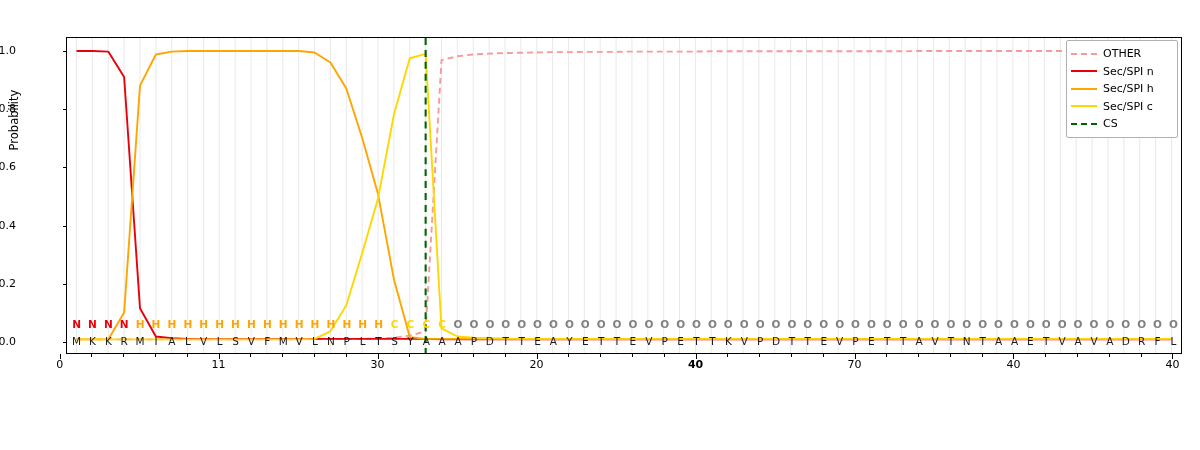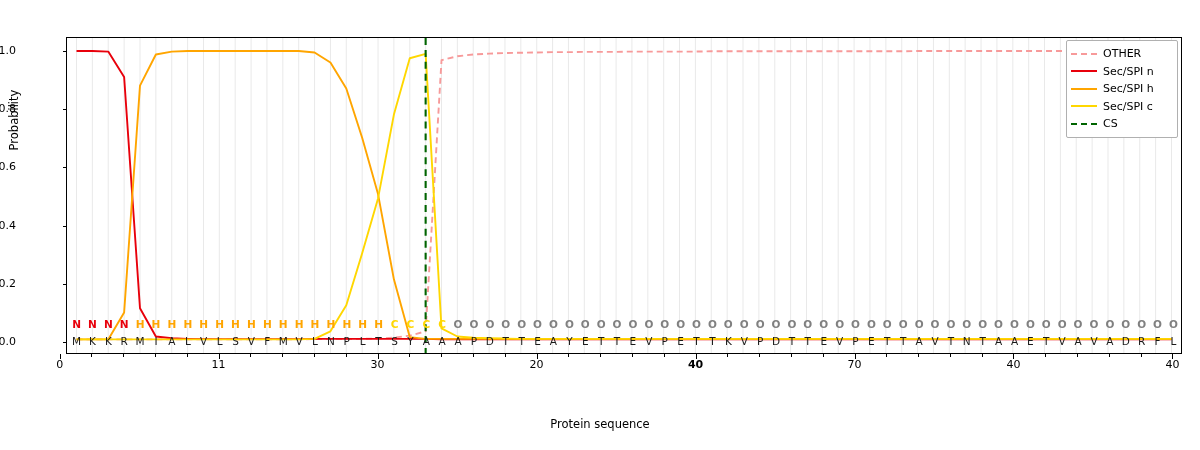--- a/index.html
+++ b/index.html
@@ -50,21 +50,20 @@
   .legswatch svg{display:block;}
   .legtext{font-size:11px;color:#000;white-space:nowrap;}
 </style>
 </head>
 <body>
 
 <div id="fig">
 
 
   <div id="ylabel">Probability</div>
-  <div id="xlabel">Protein sequence</div>
 
   <div id="axes">
     <svg id="gridlayer" viewBox="0 0 1116 317" preserveAspectRatio="none">
         <line x1="9.53846153846154" x2="9.53846153846154" y1="0" y2="317"></line>
         <line x1="25.43589743589744" x2="25.43589743589744" y1="0" y2="317"></line>
         <line x1="41.333333333333336" x2="41.333333333333336" y1="0" y2="317"></line>
         <line x1="57.23076923076925" x2="57.23076923076925" y1="0" y2="317"></line>
         <line x1="73.12820512820514" x2="73.12820512820514" y1="0" y2="317"></line>
         <line x1="89.02564102564104" x2="89.02564102564104" y1="0" y2="317"></line>
         <line x1="104.92307692307693" x2="104.92307692307693" y1="0" y2="317"></line>

